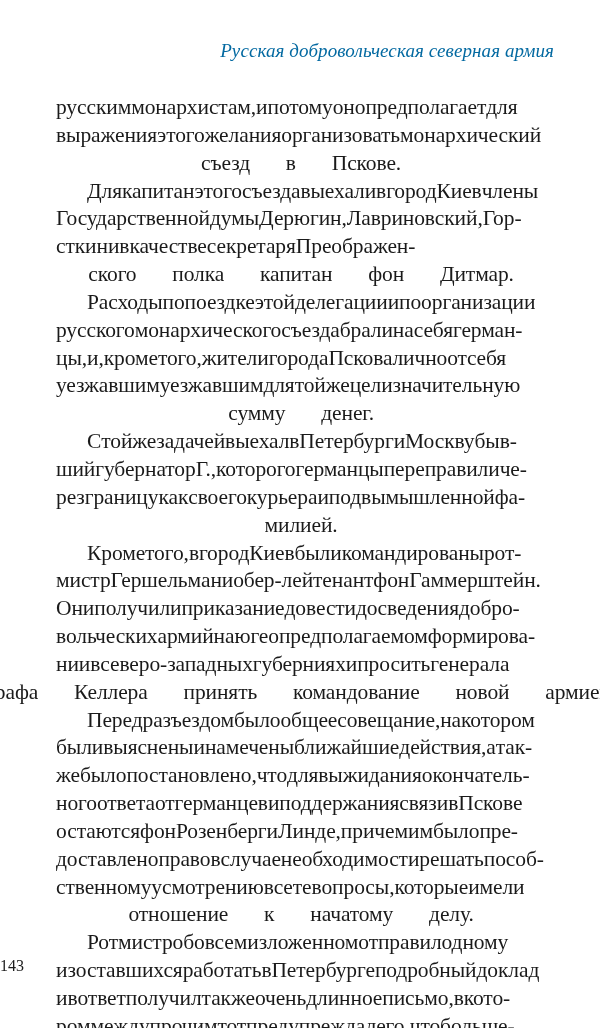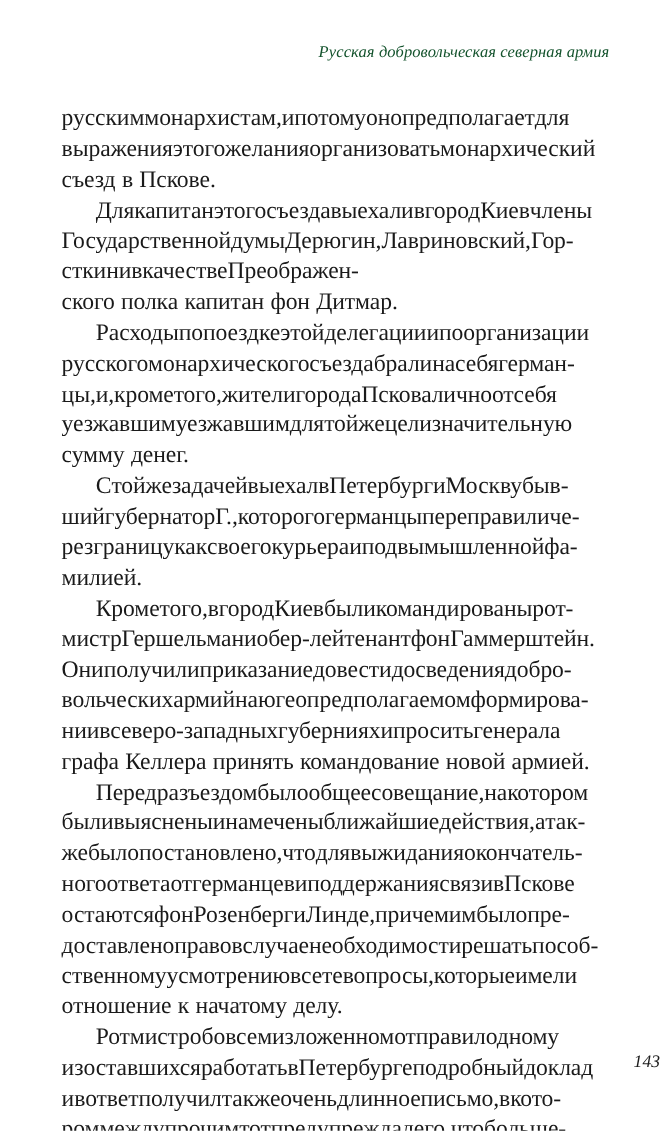--- a/index.html
+++ b/index.html
@@ -13,59 +13,59 @@
       position: relative;
       overflow: hidden;
       color: #1a1a1a;
       font-family: "Liberation Serif", "DejaVu Serif", serif;
     }
     .running-head {
       position: absolute;
       top: 40px;
       right: 46px;
       font-style: italic;
-      font-size: 15px;
+      font-size: 19px;
       letter-spacing: 0.1px;
-      color: #14532d;
+      color: #0369a1;
     }
     .body-text {
       position: absolute;
       top: 94px;
       left: 56px;
       width: 496px;
     }
     .line {
       display: flex;
       white-space: nowrap;
       height: 27.85px;
       line-height: 27.85px;
       font-size: 21.5px;
       letter-spacing: -0.1px;
     }
     .line.last {
-      justify-content: flex-start;
+      justify-content: center;
+      gap: 30px;
     }
     .line.indent {
       padding-left: 31px;
     }
     .line .w {
       display: inline-block;
     }
     .line.last .w {
       margin-right: 0.27em;
     }
     .page-number {
       position: absolute;
       top: 957px;
       left: 0;
       width: 600px;
-      text-align: right;
+      text-align: left;
       font-size: 16px;
       color: #1c1c1c;
-      font-style: italic;
     }
   </style>
 </head>
 <body>
 
 <div class="running-head">Русская добровольческая северная армия</div>
 
 <div class="body-text" id="body-text">
     <div>
       <div class="line">
@@ -107,20 +107,21 @@
         <span class="w">думы</span>
         <span class="w">Дерюгин,</span>
         <span class="w">Лавриновский,</span>
         <span class="w">Гор-</span>
       </div>
       <div class="line">
         <span class="w">сткин</span>
         <span class="w">и</span>
         <span class="w">в</span>
         <span class="w">качестве</span>
+        <span class="w">секретаря</span>
         <span class="w">Преображен-</span>
       </div>
       <div class="line last">
         <span class="w">ского</span>
         <span class="w">полка</span>
         <span class="w">капитан</span>
         <span class="w">фон</span>
         <span class="w">Дитмар.</span>
       </div>
     </div>

